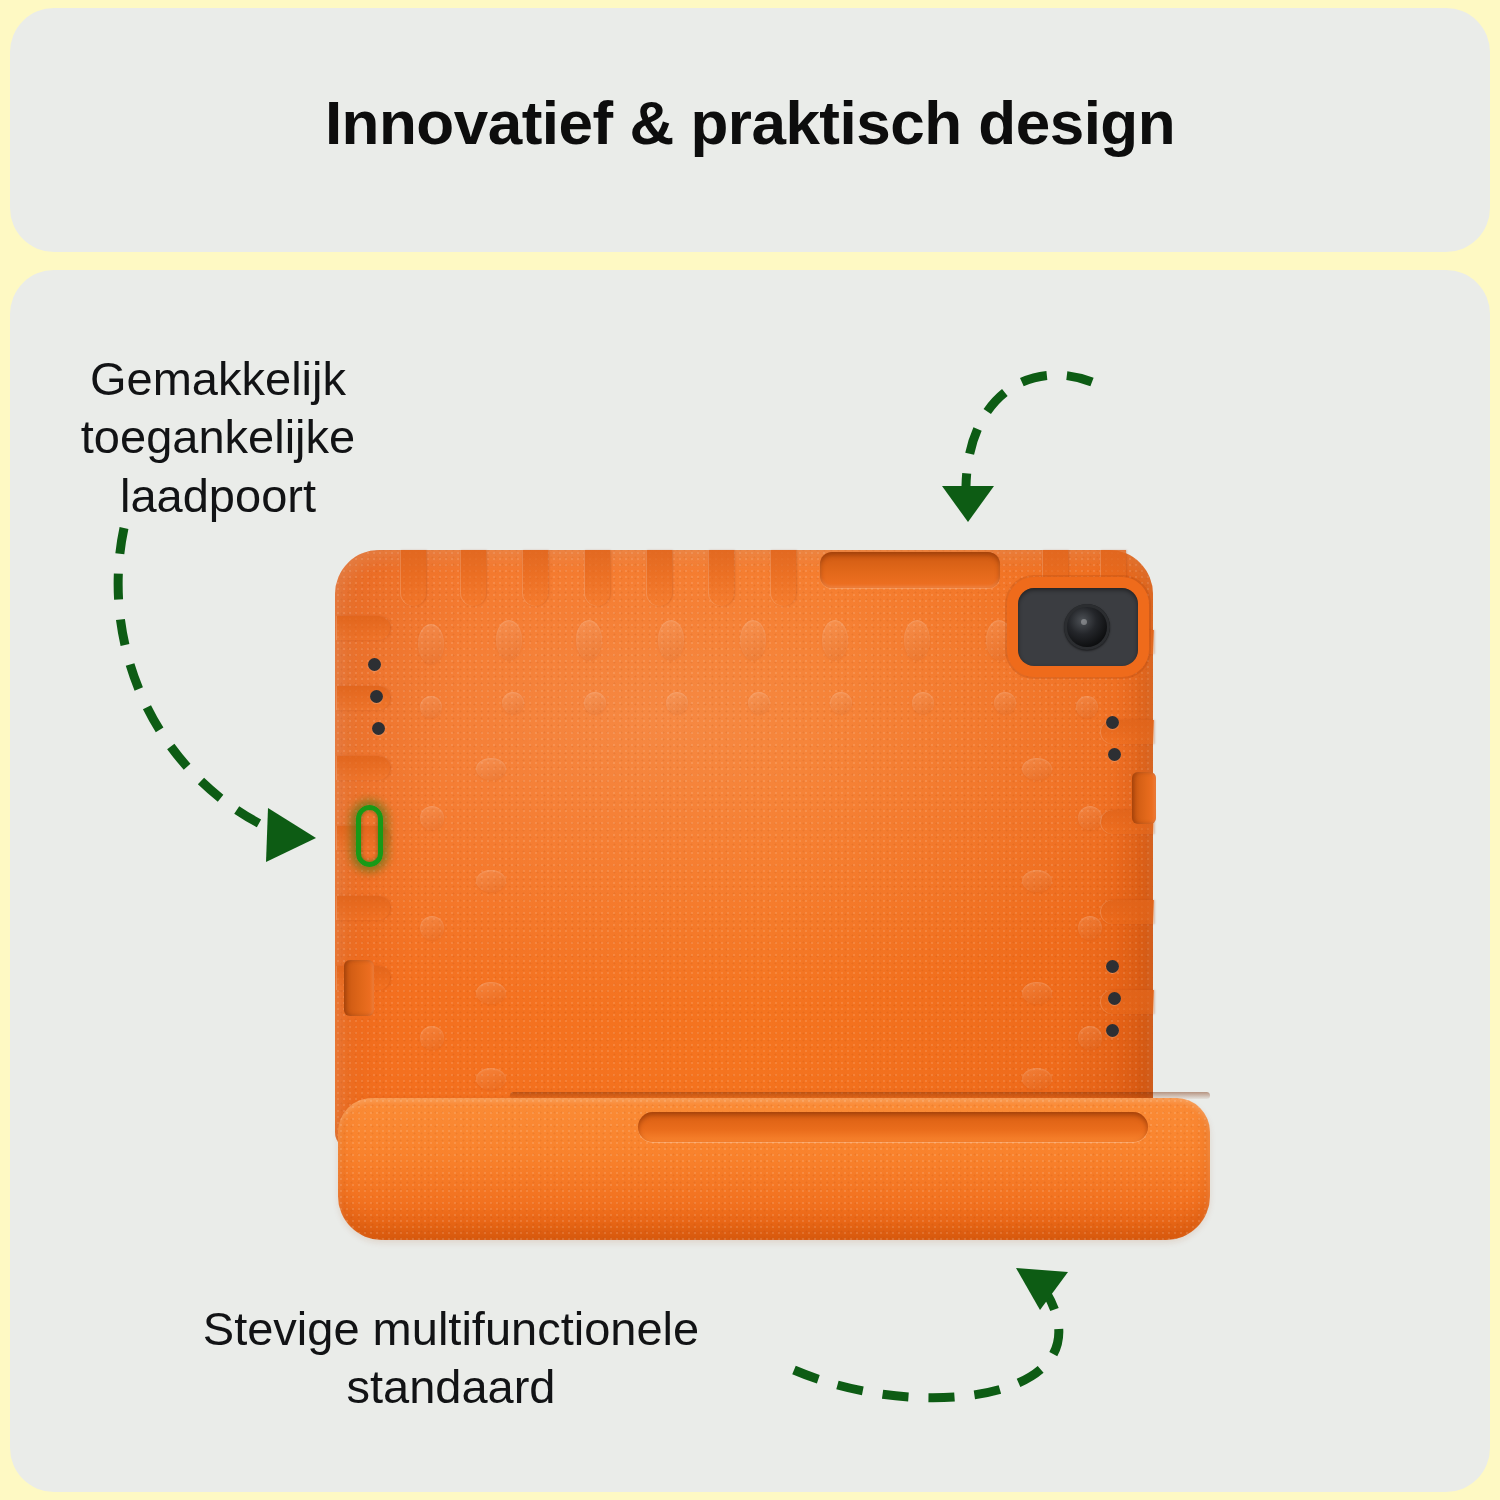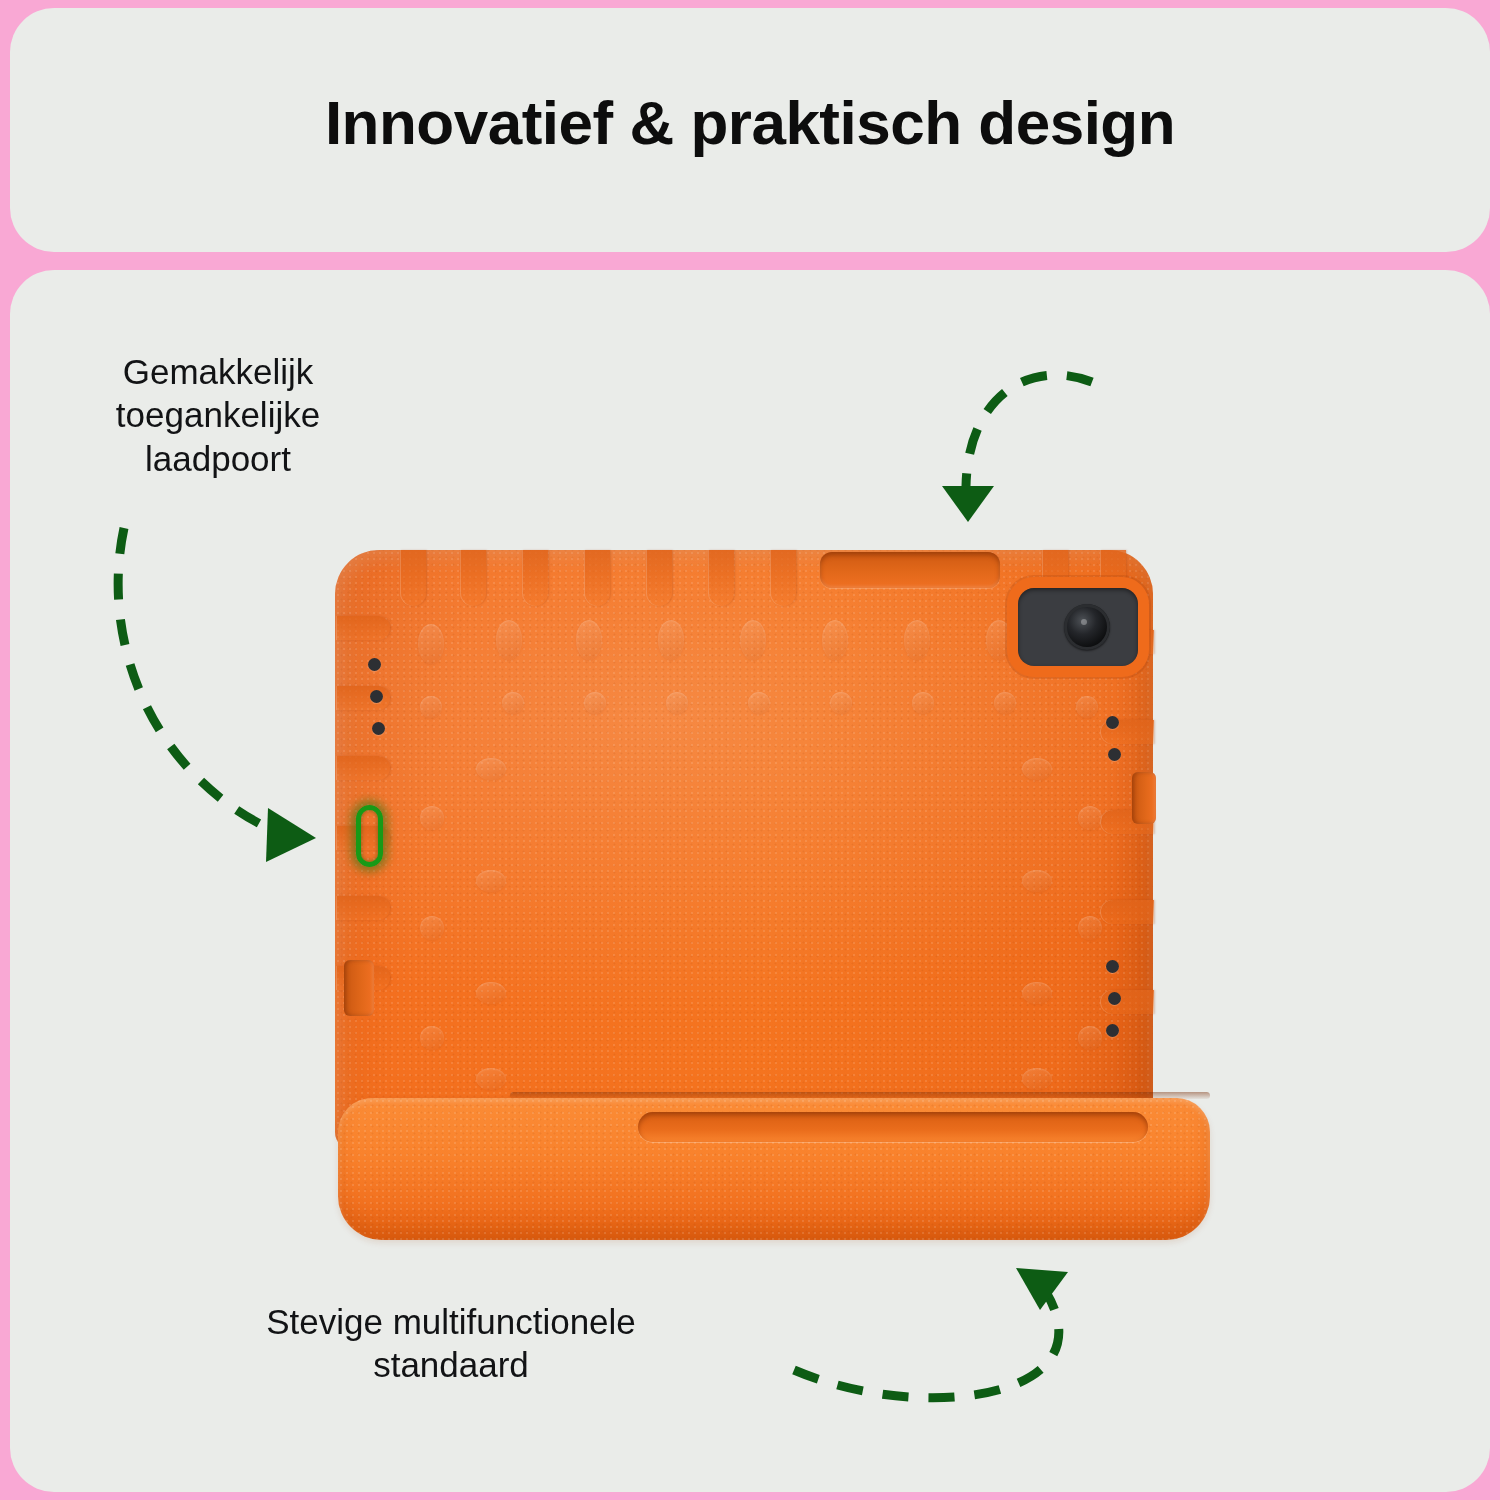--- a/index.html
+++ b/index.html
@@ -13,21 +13,21 @@
     height: 1500px;
     font-family: "Liberation Sans", sans-serif;
     overflow: hidden;
     position: relative;
   }
 
   #stage {
     position: absolute;
     left: 0; top: 0;
     width: 1500px; height: 1500px;
-    background: #f9a8d4;
+    background: #fef9c3;
   }
 
   
   .panel {
     position: absolute;
     background: #eaece9;
     border-radius: 44px;
   }
   #header-panel {
     left: 10px; top: 8px;
@@ -59,21 +59,21 @@
     color: #16171a;
     line-height: 1.1;
     text-align: center;
     margin: 0;
     padding: 0;
   }
 
   
   .callout {
     position: absolute;
-    font-size: 35px;
+    font-size: 47px;
     line-height: 1.24;
     color: #121315;
     text-align: center;
     white-space: pre-line;
   }
   #callout-charging-port {
     left: 22px; top: 350px;
     width: 392px;
   }
   #callout-button-cutouts {

